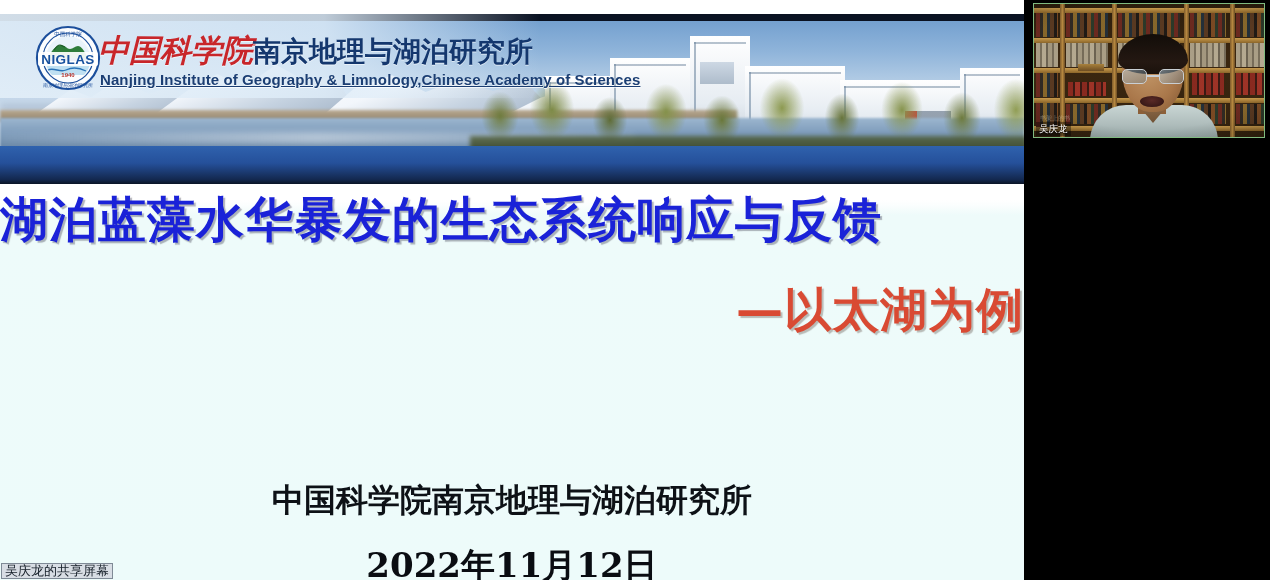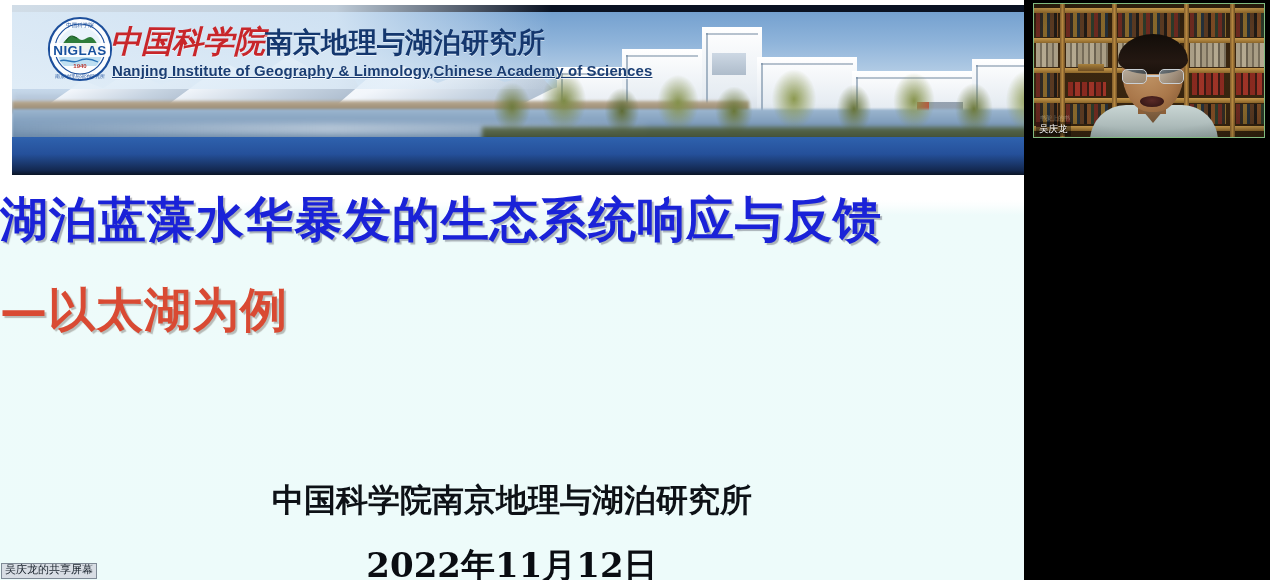--- a/index.html
+++ b/index.html
@@ -14,24 +14,23 @@
     background:
       linear-gradient(to bottom,
         #ffffff 0px, #ffffff 200px,
         #fbfefe 205px, #eefbfa 215px,
         #edfbfa 100%);
     overflow:hidden;
   }
 
   
   #banner {
-    position:absolute; left:0; top:5px; width:1024px; height:170px;
+    position:absolute; left:0; top:14px; width:1024px; height:170px;
     overflow:hidden;
     background:#0b1a33;
-    margin-left:12px;
   }
   
   .bg-sky {
     position:absolute; inset:0;
     background:linear-gradient(to bottom,
       #6e9ccd 0%, #8fb4da 22%, #bdd3e8 45%, #dce7f2 62%, #cfdcea 78%, #93b4d3 100%);
   }
   
   .top-strip {
     position:absolute; left:0; top:0; width:100%; height:7px;
@@ -154,21 +153,21 @@
   
   #title-main {
     position:absolute; left:0; top:188px; width:1024px;
     font-family:"DejaVu Sans", sans-serif;
     font-size:48px; font-weight:700; color:#1a22d8;
     letter-spacing:1px;
     text-shadow:2px 2px 1px rgba(40,40,60,.35);
   }
   #title-sub {
     position:absolute; left:0; top:279px; width:1024px;
-    text-align:left;
+    text-align:right;
     font-family:"DejaVu Sans", sans-serif;
     font-size:47px; font-weight:700; color:#d94a33;
     letter-spacing:1px;
     text-shadow:2px 2px 1px rgba(60,40,30,.3);
   }
   #presenter-line {
     position:absolute; left:0; top:406px; width:1024px;
     text-align:center; white-space:nowrap;
     font-family:"DejaVu Sans", sans-serif;
     font-size:36px; font-weight:700;
@@ -188,22 +187,22 @@
     font-size:34px; font-weight:700; color:#0a0d12;
   }
 
   
   #share-tip {
     position:absolute; left:1px; top:563px;
     padding:1px 3px 2px 3px;
     background:#d8dde4;
     border:1px solid #7f8a96;
     color:#17202a;
-    font-family:Liberation Mono, monospace;
-    font-size:11px; line-height:11px;
+    font-family:Liberation Serif, serif;
+    font-size:13px; line-height:11px;
     white-space:nowrap;
   }
 
   
   #cam-wrap {
     position:absolute; left:1033px; top:3px; width:232px; height:135px;
     border:1px solid #7fba7f;
     background:#000;
     overflow:hidden;
   }

